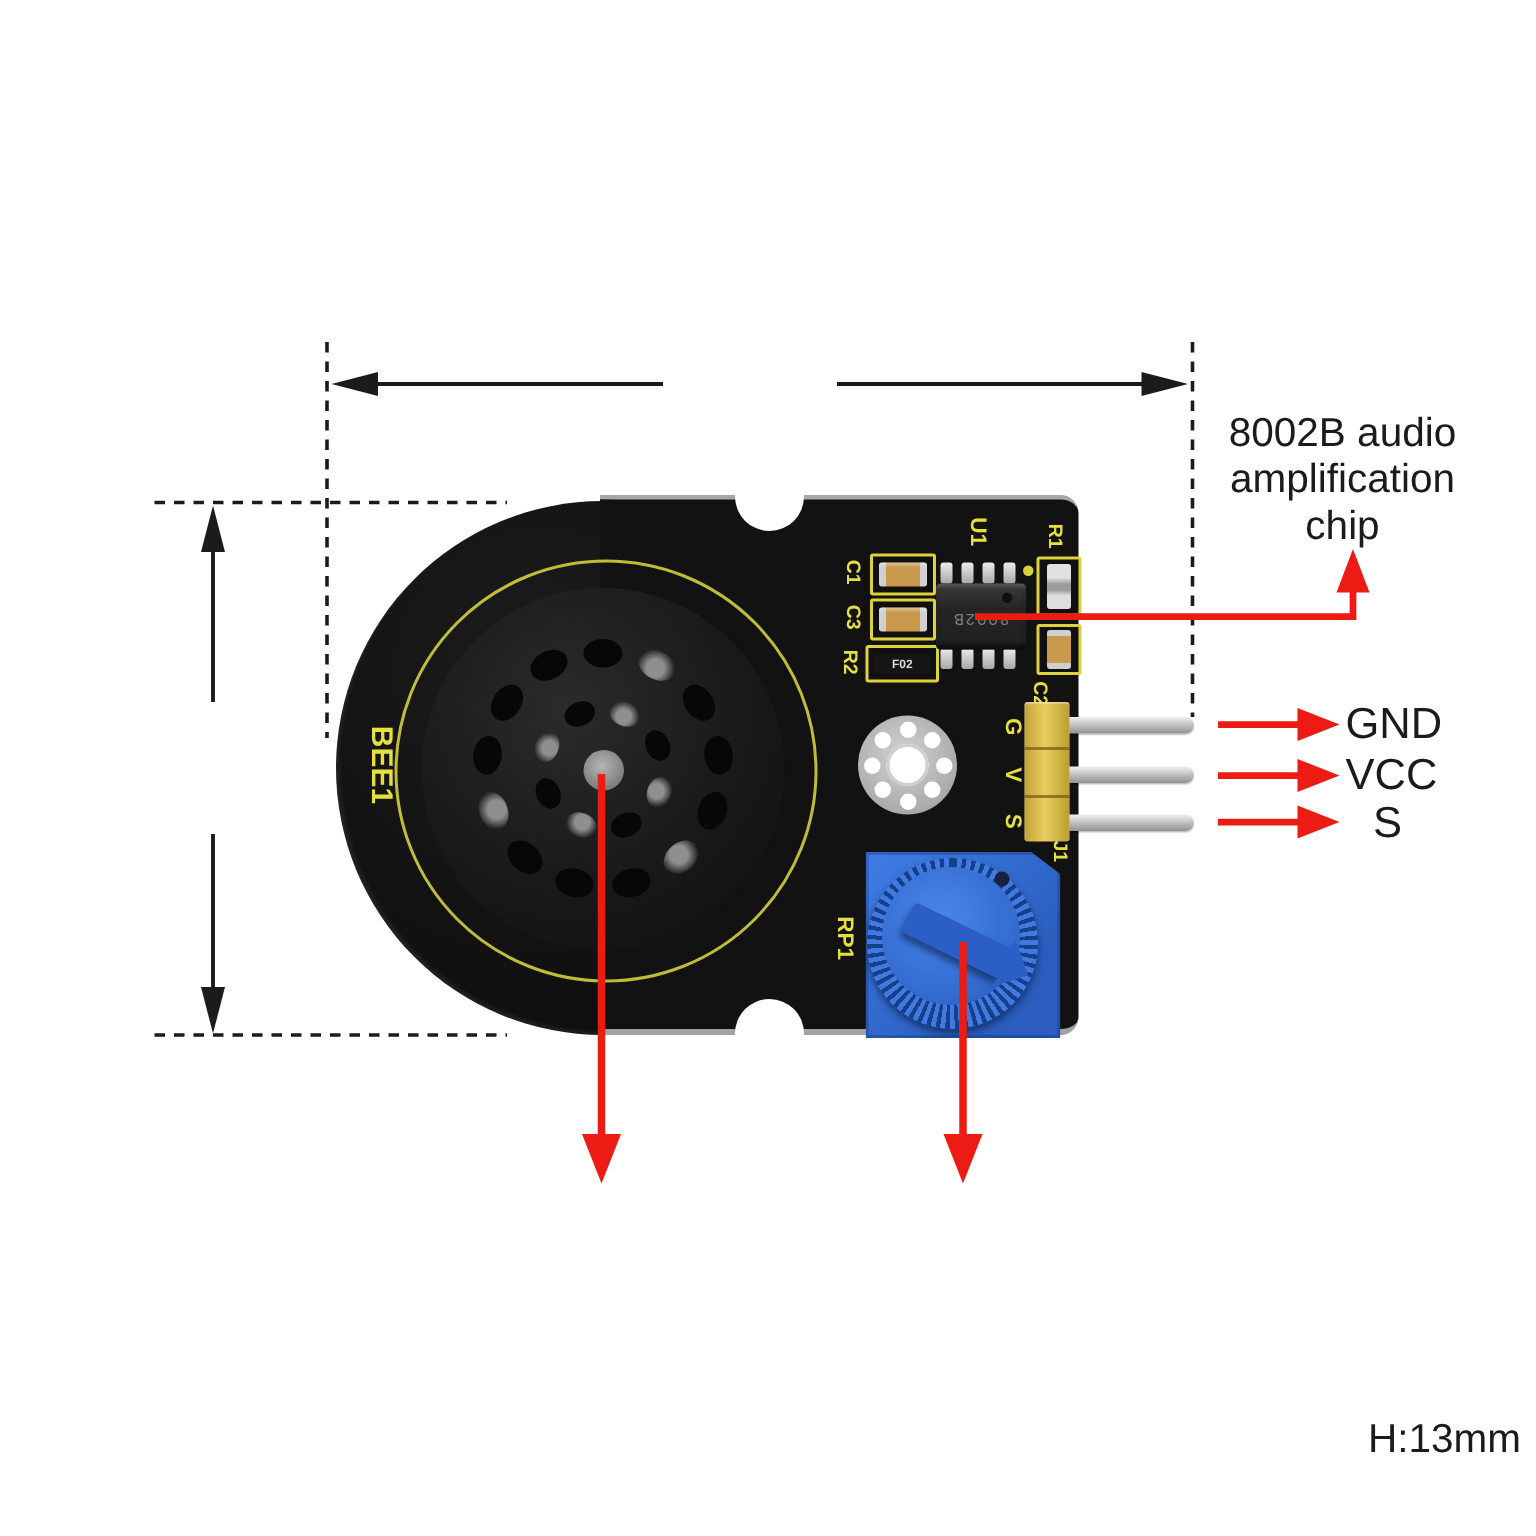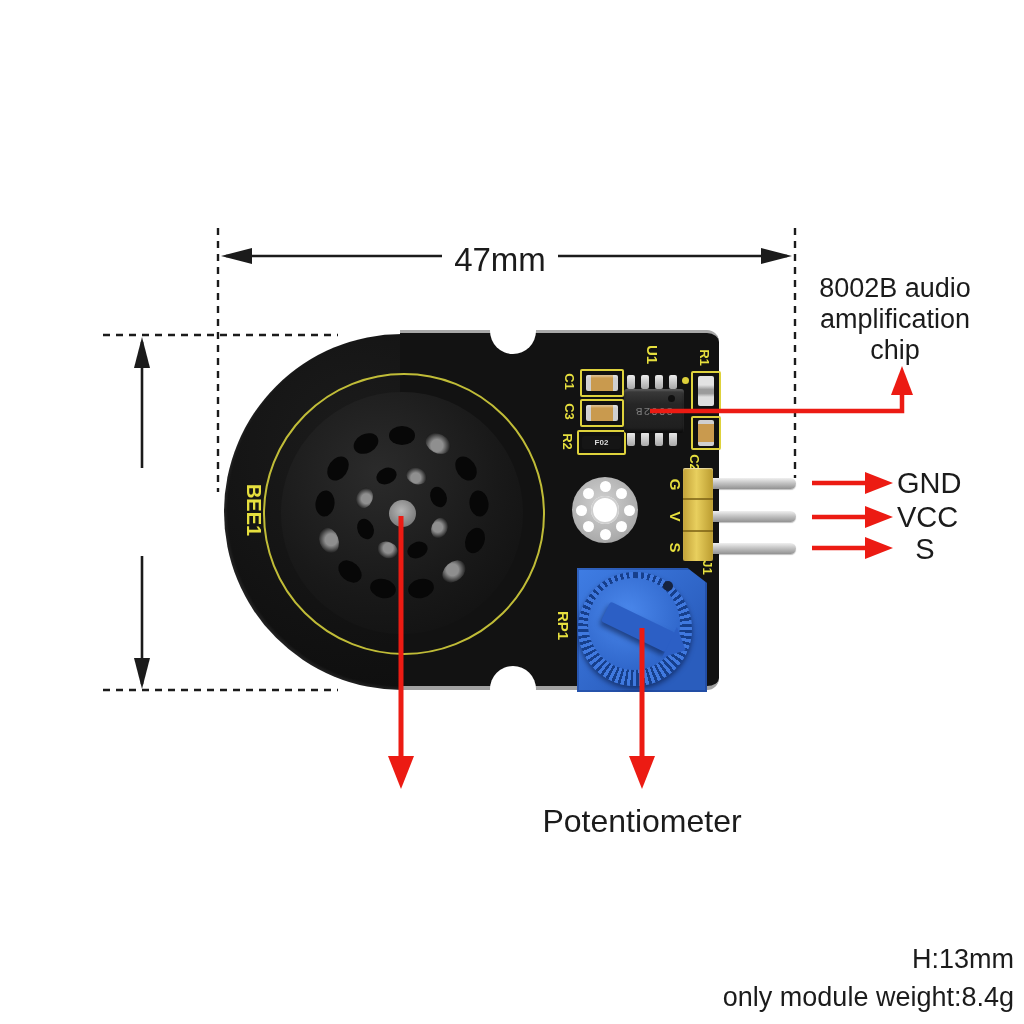--- a/index.html
+++ b/index.html
@@ -224,23 +224,20 @@
     <polygon points="893,548 865,537 865,559" fill="#ec1b13"></polygon>
 
     <g stroke="#ec1b13" stroke-width="5">
       <line x1="401" y1="516" x2="401" y2="760"></line>
       <line x1="642" y1="628" x2="642" y2="760"></line>
     </g>
     <polygon points="401,789 388,756 414,756" fill="#ec1b13"></polygon>
     <polygon points="642,789 629,756 655,756" fill="#ec1b13"></polygon>
   </svg>
 
-  <div class="txt z9" style="left:440px;top:241px;width:120px;text-align:center;font-size:33px;">47mm</div>
   <div class="txt z9" style="left:770px;top:273px;width:250px;text-align:center;font-size:27px;line-height:31px;">8002B audio
 amplification
 chip</div>
   <div class="txt z9" style="left:897px;top:467px;font-size:29px;">GND</div>
   <div class="txt z9" style="left:897px;top:501px;font-size:29px;">VCC</div>
   <div class="txt z9" style="left:897px;top:533px;width:56px;text-align:center;font-size:29px;">S</div>
-  <div class="txt z9" style="left:542px;top:803px;width:200px;text-align:center;font-size:32px;">Potentiometer</div>
   <div class="txt z9" style="right:10px;top:944px;text-align:right;font-size:27px;">H:13mm</div>
-  <div class="txt z9" style="right:10px;top:982px;text-align:right;font-size:27px;">only module weight:8.4g</div>
 </div>
 
 </body></html>

